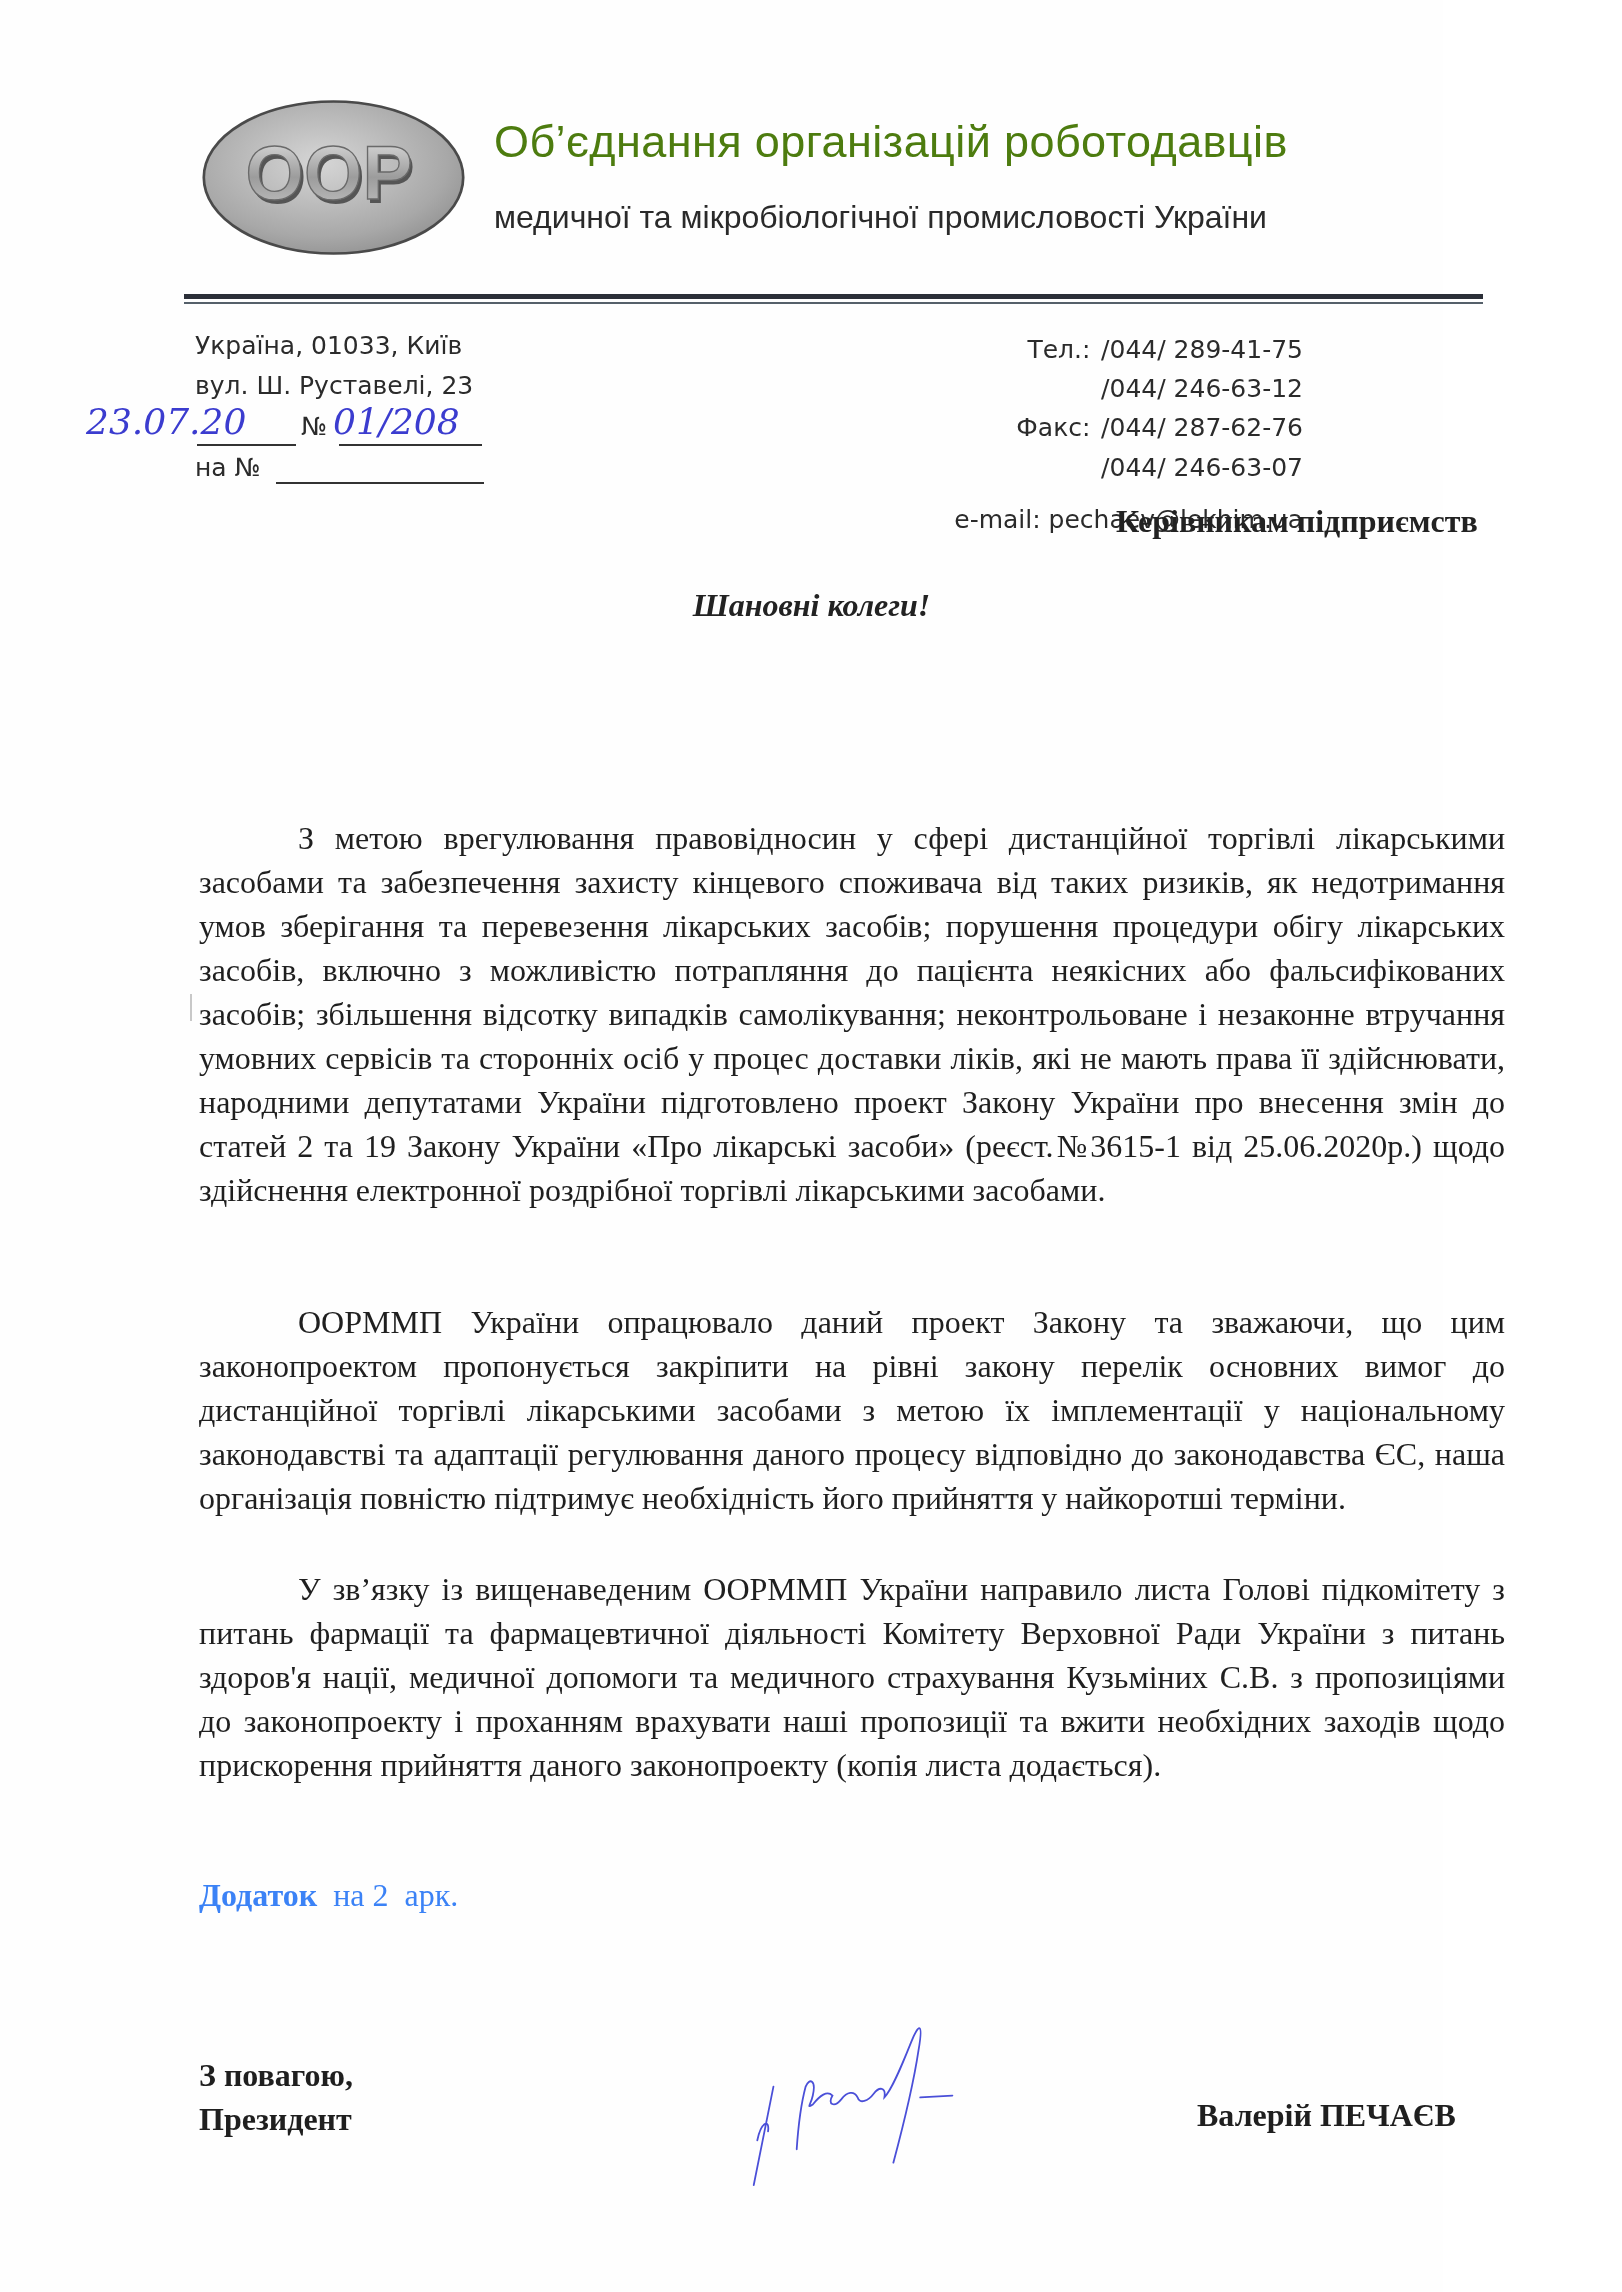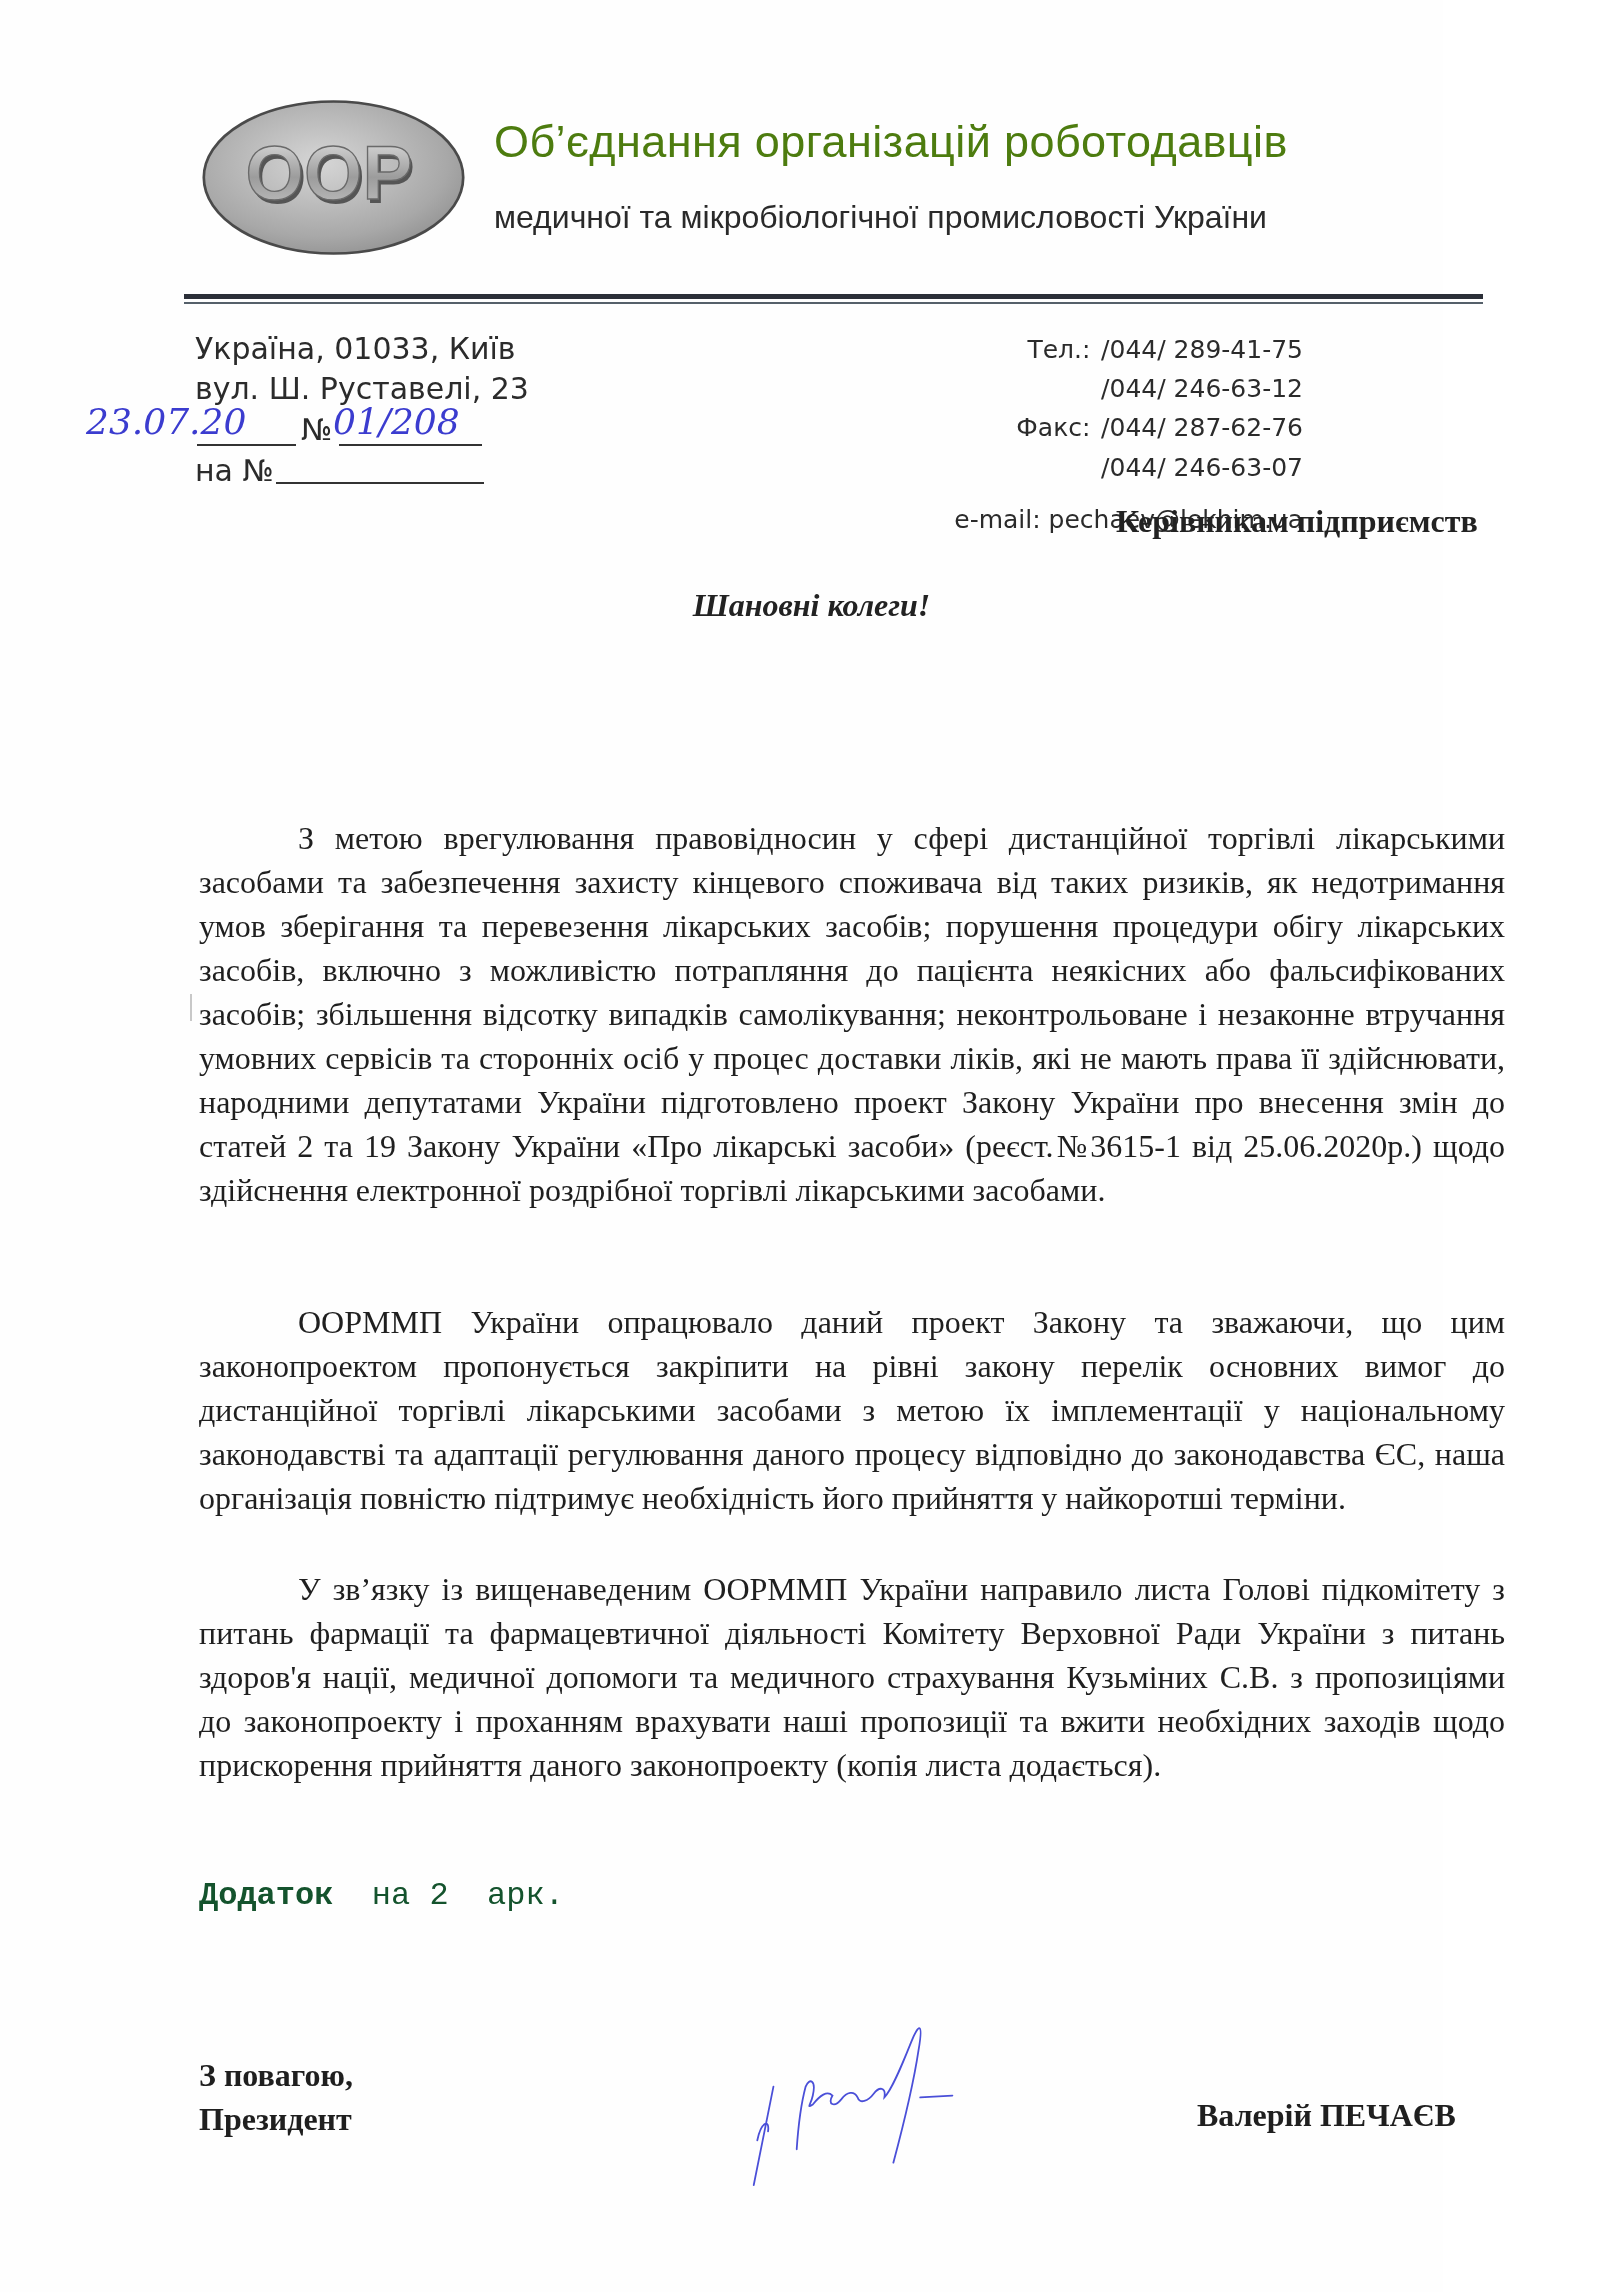--- a/index.html
+++ b/index.html
@@ -9,21 +9,21 @@
     
     .logo { position: absolute; left: 199px; top: 97px; width: 269px; height: 161px; }
     .org-title { position: absolute; left: 494px; top: 116px; font-family: "Liberation Sans", sans-serif;
       font-size: 45px; color: #4d7c0f; letter-spacing: 0.4px; white-space: nowrap; }
     .org-subtitle { position: absolute; left: 494px; top: 199px; font-family: "Liberation Sans", sans-serif;
       font-size: 32px; color: #2a2a2a; white-space: nowrap; }
     .rule-thick { position: absolute; left: 184px; top: 294px; width: 1299px; height: 4.5px; background: #2b2f38; }
     .rule-thin { position: absolute; left: 184px; top: 302px; width: 1299px; height: 1.8px; background: #55606a; }
 
     
-    .addr { position: absolute; font-family: "DejaVu Sans", sans-serif; font-size: 30px; color: #2b2b2b; white-space: nowrap; }
+    .addr { position: absolute; font-family: "DejaVu Sans", sans-serif; font-size: 25px; color: #2b2b2b; white-space: nowrap; }
     .hand { position: absolute; font-family: "DejaVu Serif", serif; font-style: italic; color: #3b3ccf; font-size: 36px; white-space: nowrap; }
     .uline { position: absolute; height: 1.8px; background: #333; }
 
     .contact { position: absolute; right: 140px; top: 331px; width: 466px; font-family: "DejaVu Sans", sans-serif;
       font-size: 25px; color: #2b2b2b; }
     .contact-row { position: absolute; right: 0; white-space: nowrap; }
     .contact-label { display: inline-block; }
     .contact-num { display: inline-block; margin-left: 10.7px; }
 
     .recipient { position: absolute; left: 1116px; top: 503px; font-family: "Liberation Serif", serif; font-weight: bold;
@@ -35,21 +35,21 @@
     
     .body-text { position: absolute; left: 199px; width: 1306px; font-family: "Liberation Serif", serif; font-size: 32px;
       line-height: 44px; color: #1f1f1f; text-align: justify; }
     .body-text p { margin: 0; text-indent: 99px; }
     .p1 { top: 670px; }
     .p2 { top: 816px; }
     .p3 { top: 1300px; }
     .p4 { top: 1567px; }
     b { font-weight: bold; }
 
-    .attachment { position: absolute; left: 199px; top: 1877px; font-family: Liberation Mono, monospace; font-size: 32px; color: #14532d; white-space: pre; }
+    .attachment { position: absolute; left: 199px; top: 1877px; font-family: Liberation Serif, serif; font-size: 32px; color: #3b82f6; white-space: pre; }
 
     .closing { position: absolute; left: 199px; top: 2053px; font-family: "Liberation Serif", serif; font-weight: bold; font-size: 32px; line-height: 44px; color: #1f1f1f; }
     .signer { position: absolute; left: 1197px; top: 2097px; font-family: "Liberation Serif", serif; font-weight: bold; font-size: 32px; color: #1f1f1f; white-space: nowrap; }
     .signature { position: absolute; left: 734px; top: 2015px; width: 376px; height: 179px; }
 
     .margin-mark { position: absolute; left: 190px; top: 994px; width: 1.8px; height: 27px; background: #c8c8c8; }
   </style>
 </head>
 <body>
 

